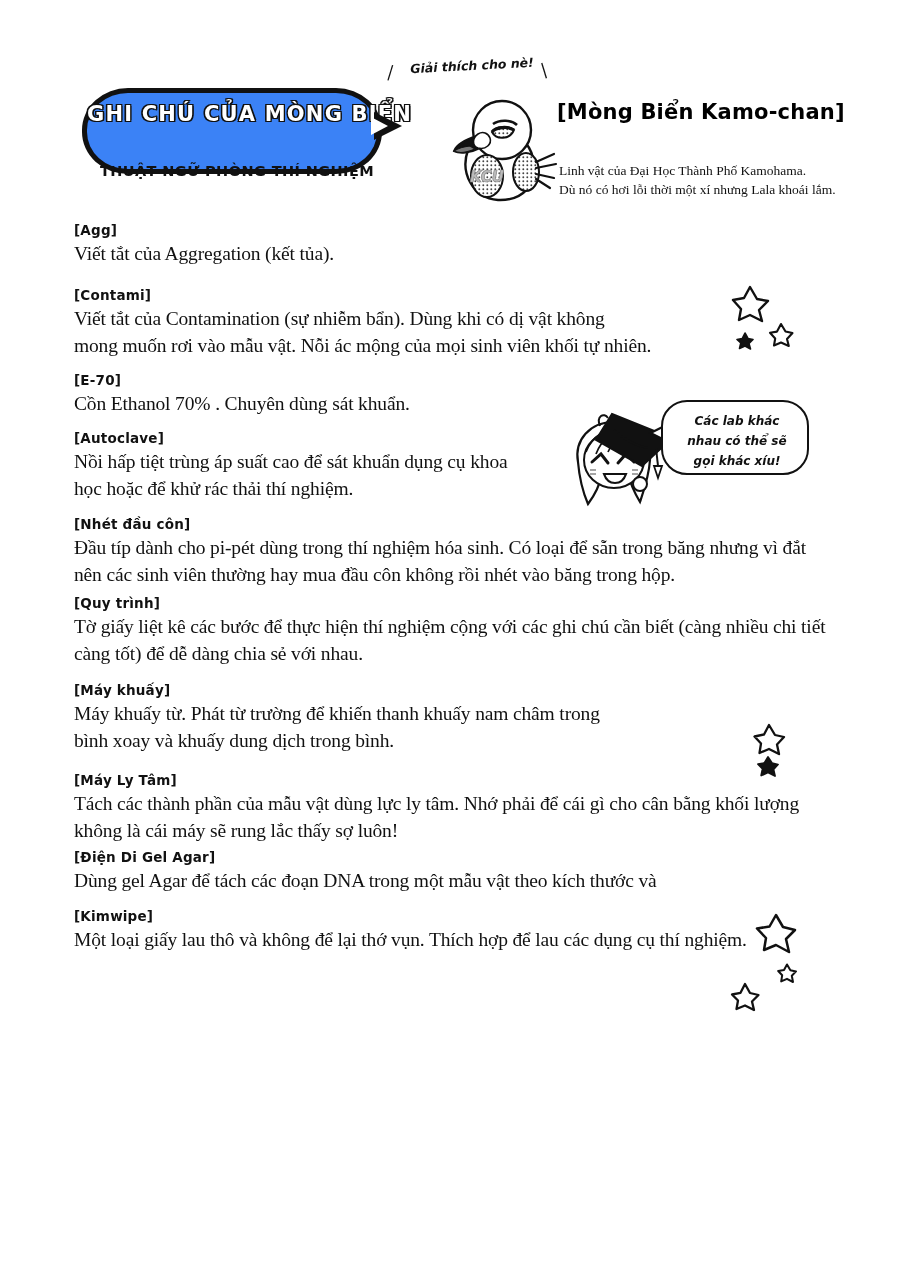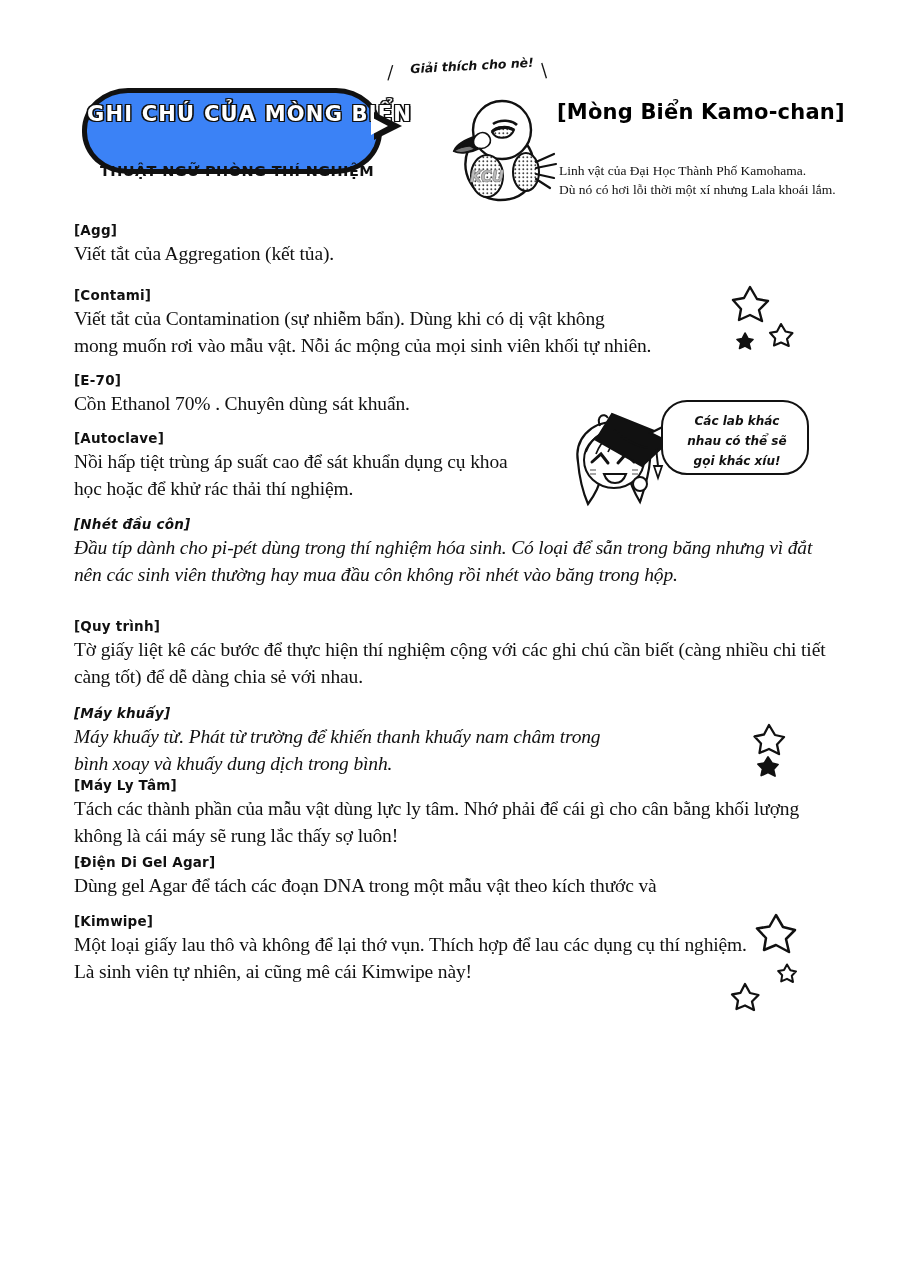--- a/index.html
+++ b/index.html
@@ -177,23 +177,23 @@
     color: #111;
     letter-spacing: -0.15px;
   }
   .entry-def div { white-space: nowrap; }
 
   
   .entry.e-agg       { margin-bottom: 20px; }
   .entry.e-contami   { margin-bottom: 13px; }
   .entry.e-e70       { margin-bottom: 13px; }
   .entry.e-autoclave { margin-bottom: 14px; }
-  .entry.e-nhet      { margin-bottom: 30px; font-style: italic; }
+  .entry.e-nhet      { margin-bottom: 7px; }
   .entry.e-quytrinh  { margin-bottom: 15px; }
-  .entry.e-maykhuay  { margin-bottom: 0; font-style: italic; }
+  .entry.e-maykhuay  { margin-bottom: 18px; }
   .entry.e-maylytam  { margin-bottom: 5px; }
   .entry.e-diendi    { margin-bottom: 14px; }
 
   
   .girl-wrap {
     position: absolute;
     left: 556px;
     top: 404px;
     width: 120px;
     height: 112px;
@@ -373,21 +373,20 @@
       <div class="entry-term">[Điện Di Gel Agar]</div>
       <div class="entry-def">
         <div>Dùng gel Agar để tách các đoạn DNA trong một mẫu vật theo kích thước và</div>
       </div>
     </div>
 
     <div class="entry e-kimwipe">
       <div class="entry-term">[Kimwipe]</div>
       <div class="entry-def">
         <div>Một loại giấy lau thô và không để lại thớ vụn. Thích hợp để lau các dụng cụ thí nghiệm.</div>
-        <div>Là sinh viên tự nhiên, ai cũng mê cái Kimwipe này!</div>
       </div>
     </div>
 
   </div>
 
   <div class="girl-wrap">
     <svg viewBox="0 0 120 112" width="120" height="112" aria-hidden="true">
 
       <path d="M22 58 C 18 36, 34 18, 58 18 C 82 18, 96 34, 94 56
                C 93 72, 88 86, 84 98 C 78 88, 74 78, 72 70

